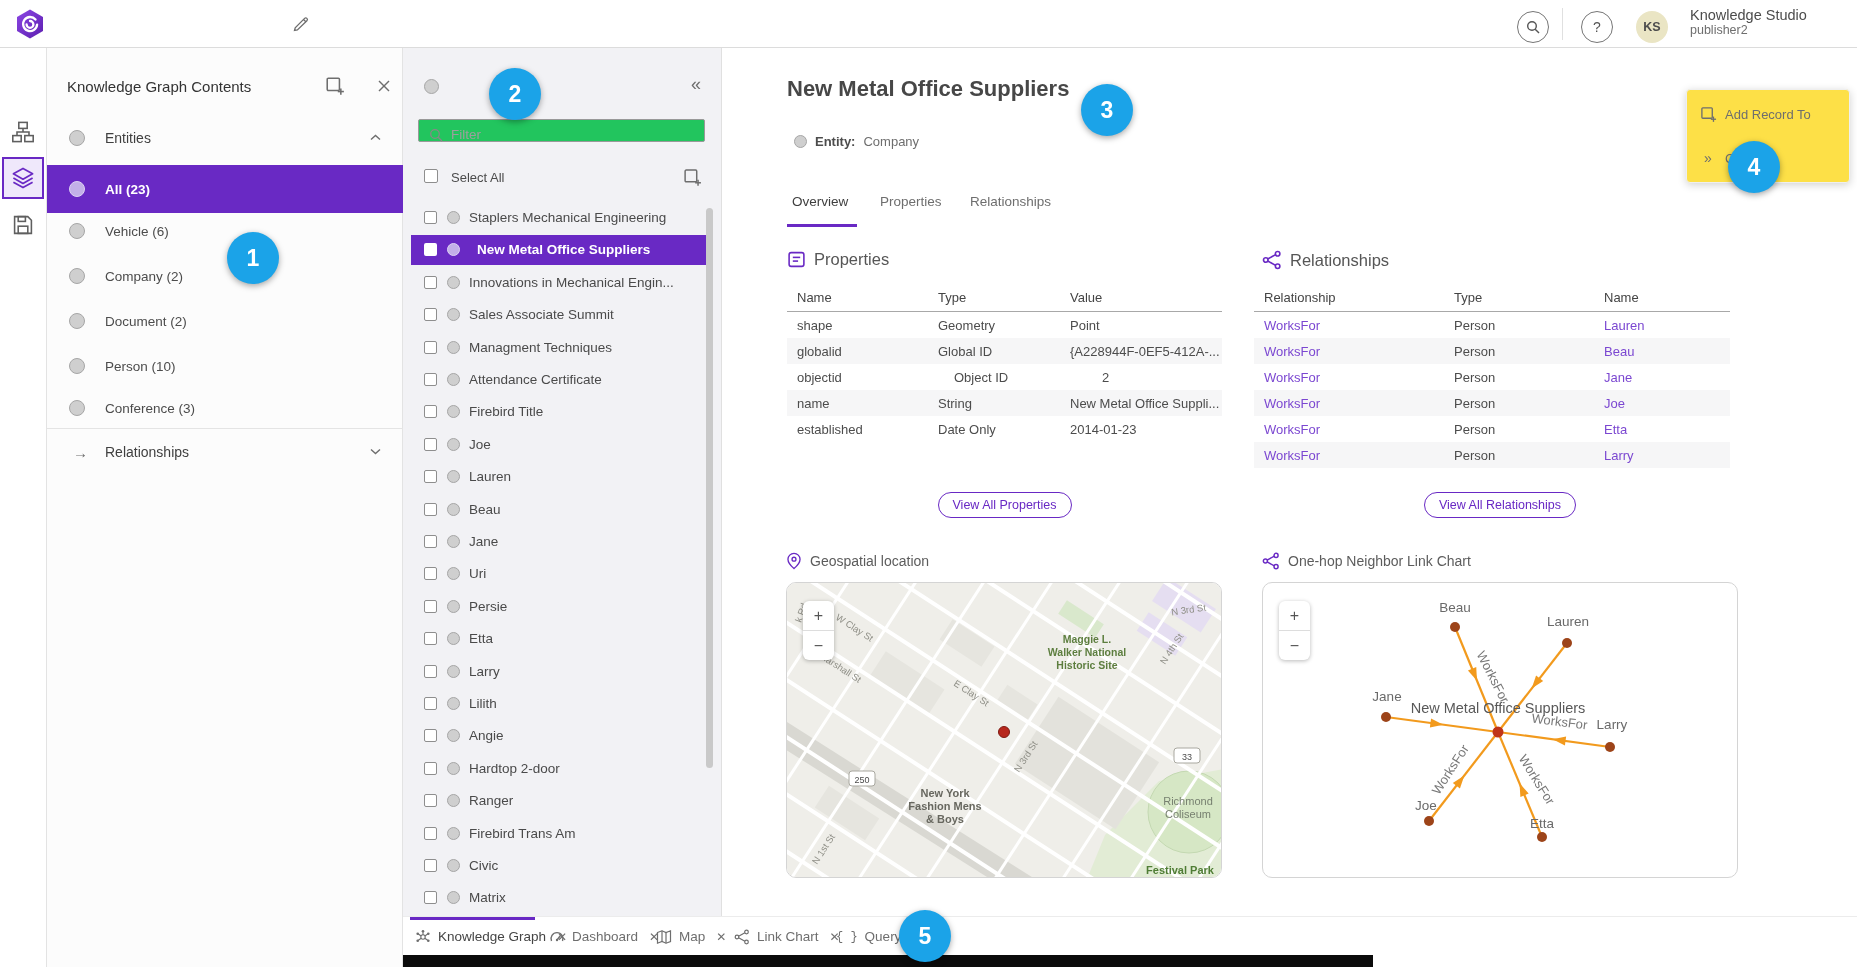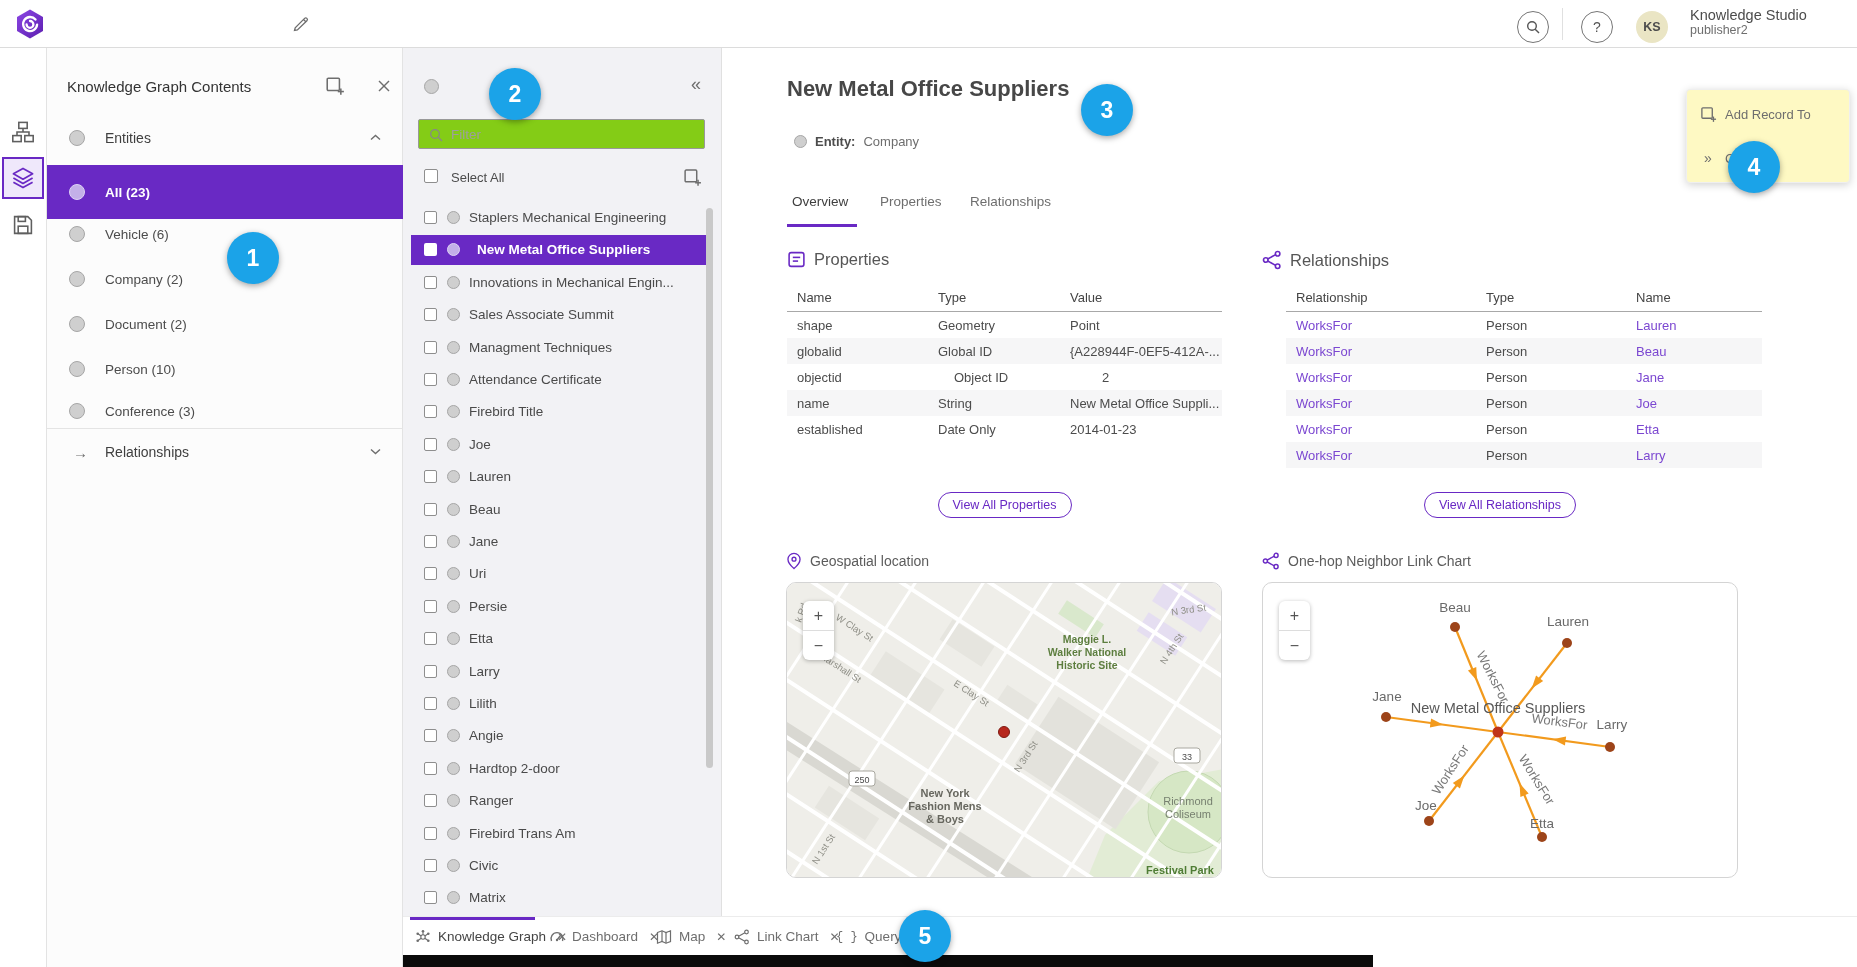--- a/index.html
+++ b/index.html
@@ -32,41 +32,41 @@
   .rail-active-box { position:absolute; left:2px; top:109px; width:42px; height:42px;
     border:2px solid #6929c4; background:#efe8fb; display:flex; align-items:center;
     justify-content:center; cursor:pointer; }
 
   
   .contents { position:absolute; left:47px; top:48px; width:356px; height:919px; background:#fcfcfc;
     border-right:1px solid #e3e3e3; z-index:10; }
   .cp-title { position:absolute; left:20px; top:30px; font-size:15px; font-weight:500; color:#333; }
   .cp-add { position:absolute; left:278px; top:28px; width:20px; height:20px; cursor:pointer; }
   .cp-close { position:absolute; left:328px; top:29px; width:18px; height:18px; cursor:pointer; }
-  .kg-row { position:absolute; left:0; width:356px; height:54px; cursor:pointer; }
+  .kg-row { position:absolute; left:0; width:356px; height:48px; cursor:pointer; }
   .kg-row .tcirc { position:absolute; left:22px; top:50%; margin-top:-8px; }
   .kg-row .lbl { position:absolute; left:58px; top:50%; transform:translateY(-50%);
     font-size:13.5px; color:#4c4c4c; }
   .kg-row.hdr .lbl { font-size:14px; color:#3f3f3f; }
   .kg-row.sel { background:#6929c4; }
   .kg-row.sel .lbl { color:#fff; font-weight:600; }
   .kg-row.sel .tcirc { background:#c3b0e8; border-color:#ded2f5; }
   .kg-row .chev { position:absolute; right:22px; top:50%; margin-top:-4px; }
   .kg-row .rel-arrow { position:absolute; left:26px; top:50%; transform:translateY(-50%);
     color:#6e6e6e; font-size:15px; }
   .cp-divider { position:absolute; left:0; top:380px; width:356px; height:1px; background:#e4e4e4; }
   .tcirc { width:16px; height:16px; border-radius:50%; background:#cfcfcf; border:1px solid #a6a6a6; }
 
   
   .listpanel { position:absolute; left:403px; top:48px; width:319px; height:868px; background:#f2f2f5;
     border-right:1px solid #e0e0e0; overflow:hidden; z-index:10; }
   .lp-all-circ { position:absolute; left:21px; top:31px; width:15px; height:15px; }
   .lp-all { position:absolute; left:46px; top:30px; font-size:14px; font-weight:600; color:#6929c4; cursor:pointer;margin-top:48px; }
   .lp-collapse { position:absolute; right:20px; top:26px; font-size:18px; color:#6e6e6e; cursor:pointer; }
-  .lp-filter { position:absolute; left:15px; top:71px; width:287px; height:30px; background:#84cc16;
+  .lp-filter { position:absolute; left:15px; top:71px; width:287px; height:23px; background:#22c55e;
     border:1px solid #999; border-radius:2px; }
   .lp-filter svg { position:absolute; left:9px; top:7px; }
   .lp-filter input { position:absolute; left:32px; top:1px; width:248px; height:26px; border:none;
     outline:none; font-size:13.5px; color:#4c4c4c; background:transparent;
     font-family:"Liberation Sans","DejaVu Sans",sans-serif; }
   .lp-filter input::placeholder { color:#9e9e9e; }
   .lp-selectall { position:absolute; left:0; top:116px; width:319px; height:28px; }
   .lp-selectall .lbl { position:absolute; left:48px; top:6px; font-size:13px; color:#4c4c4c; }
   .lp-add { position:absolute; left:280px; top:4px; width:19px; height:19px; cursor:pointer; }
   .cbx { position:absolute; left:21px; top:5px; width:14px; height:14px; background:#fff;
@@ -121,21 +121,21 @@
     border-top:1px solid #ececec; z-index:15; }
   .tb-indicator { position:absolute; left:7px; top:0; width:125px; height:3px; background:#6929c4; }
   .btab { position:absolute; top:0; height:39px; display:flex; align-items:center; gap:7px; cursor:pointer; }
   .btab .lbl { font-size:13.5px; color:#6e6e6e; white-space:nowrap; }
   .btab.active .lbl { color:#454545; }
   .btab .x { font-size:12px; color:#6e6e6e; margin-left:4px; }
   .btab .braces { font-size:12px; color:#6e6e6e; font-family:"Liberation Mono","DejaVu Sans Mono",monospace; }
   .blackstrip { position:absolute; left:403px; top:955px; width:970px; height:12px; background:#0b0b0b; z-index:16; }
 
   
-  .ctxmenu { position:absolute; left:1686px; top:89px; width:164px; height:94px; background:#fef9c3;
+  .ctxmenu { position:absolute; left:1686px; top:89px; width:164px; height:94px; background:#fde047;
     border:1px solid #efefef; border-radius:4px; box-shadow:0 2px 8px rgba(0,0,0,.18); z-index:50; }
   .ctx-item { position:absolute; left:0; width:164px; height:36px; cursor:pointer; display:flex;
     align-items:center; }
   .ctx-item .ic { margin-left:12px; width:18px; height:18px; display:flex; align-items:center;
     justify-content:center; color:#6e6e6e; font-size:14px; }
   .ctx-item .lbl { margin-left:8px; font-size:13px; color:#6e6e6e; white-space:nowrap; }
 
   
   .badge { position:absolute; width:52px; height:52px; border-radius:50%; background:#1ba3e8;
     color:#fff; font-size:23px; font-weight:700; display:flex; align-items:center;
@@ -489,21 +489,21 @@
         <g fill="none" stroke="#6929c4" stroke-width="1.3">
           <circle cx="3" cy="8" r="1.8"></circle>
             <circle cx="12.5" cy="3" r="1.8"></circle>
             <circle cx="12.5" cy="13" r="1.8"></circle>
           <line x1="4.6" y1="7.2" x2="10.9" y2="3.7"></line>
             <line x1="4.6" y1="8.8" x2="10.9" y2="12.3"></line>
         </g>
       </svg>
       <span class="t">Relationships</span>
     </div>
-    <div class="dtable" id="rels-table" style="left:564px;width:476px;--cols:190px 150px 1fr">
+    <div class="dtable" id="rels-table" style="left:532px;width:476px;--cols:190px 150px 1fr">
       <div class="trow head" style="grid-template-columns:var(--cols)">
         <span>Relationship</span>
         <span>Type</span>
         <span>Name</span>
       </div>
       <div id="rels-body">
           <div class="trow" style="grid-template-columns: var(--cols);">
             <span class="lnk">WorksFor</span>
             <span>Person</span>
             <span class="lnk">Lauren</span>

